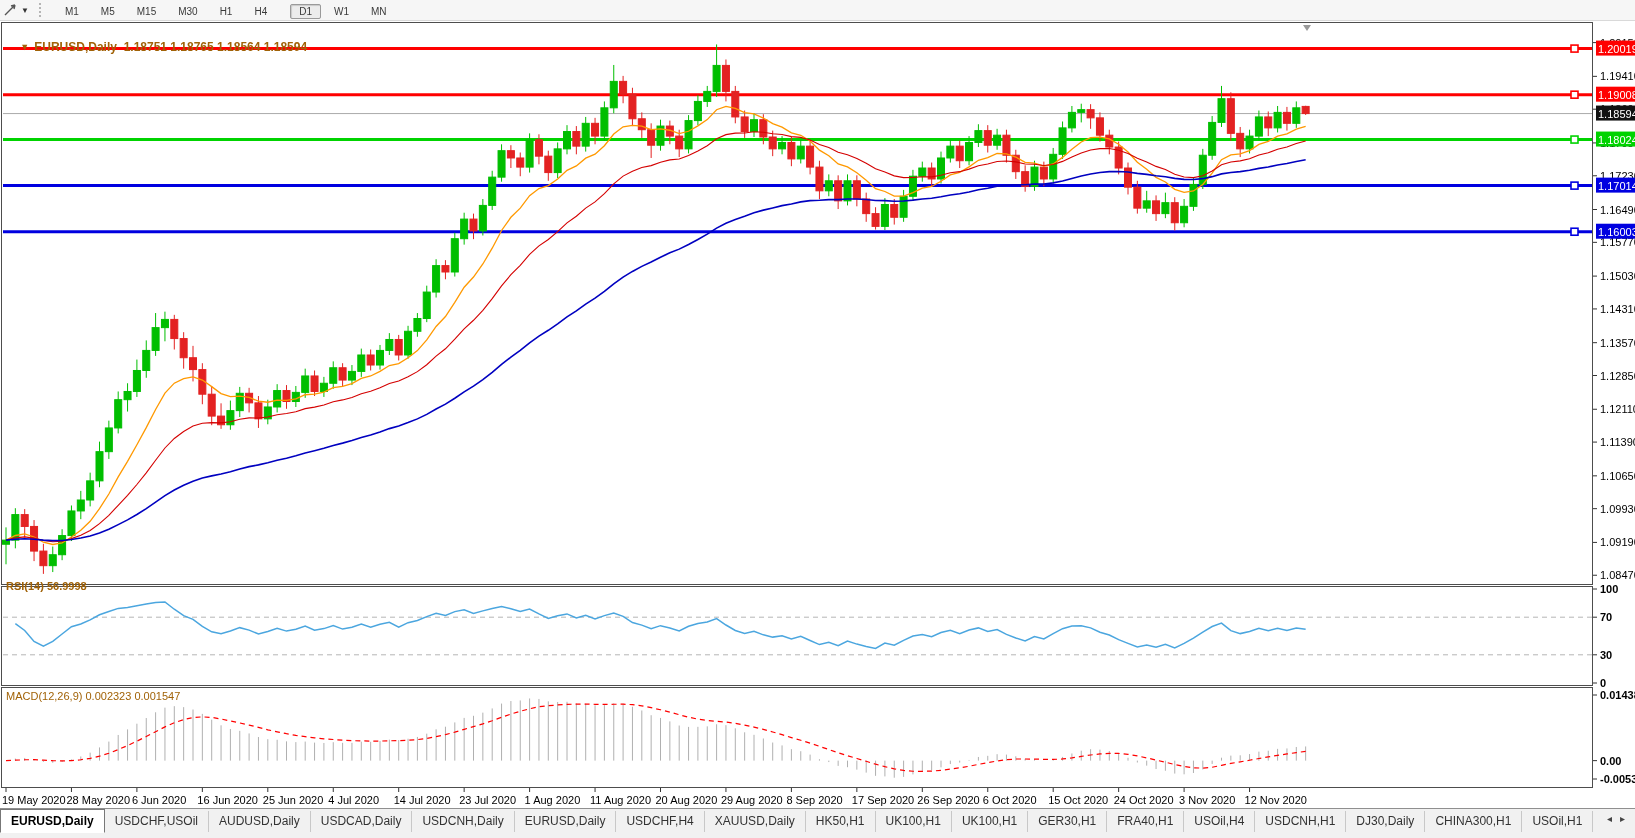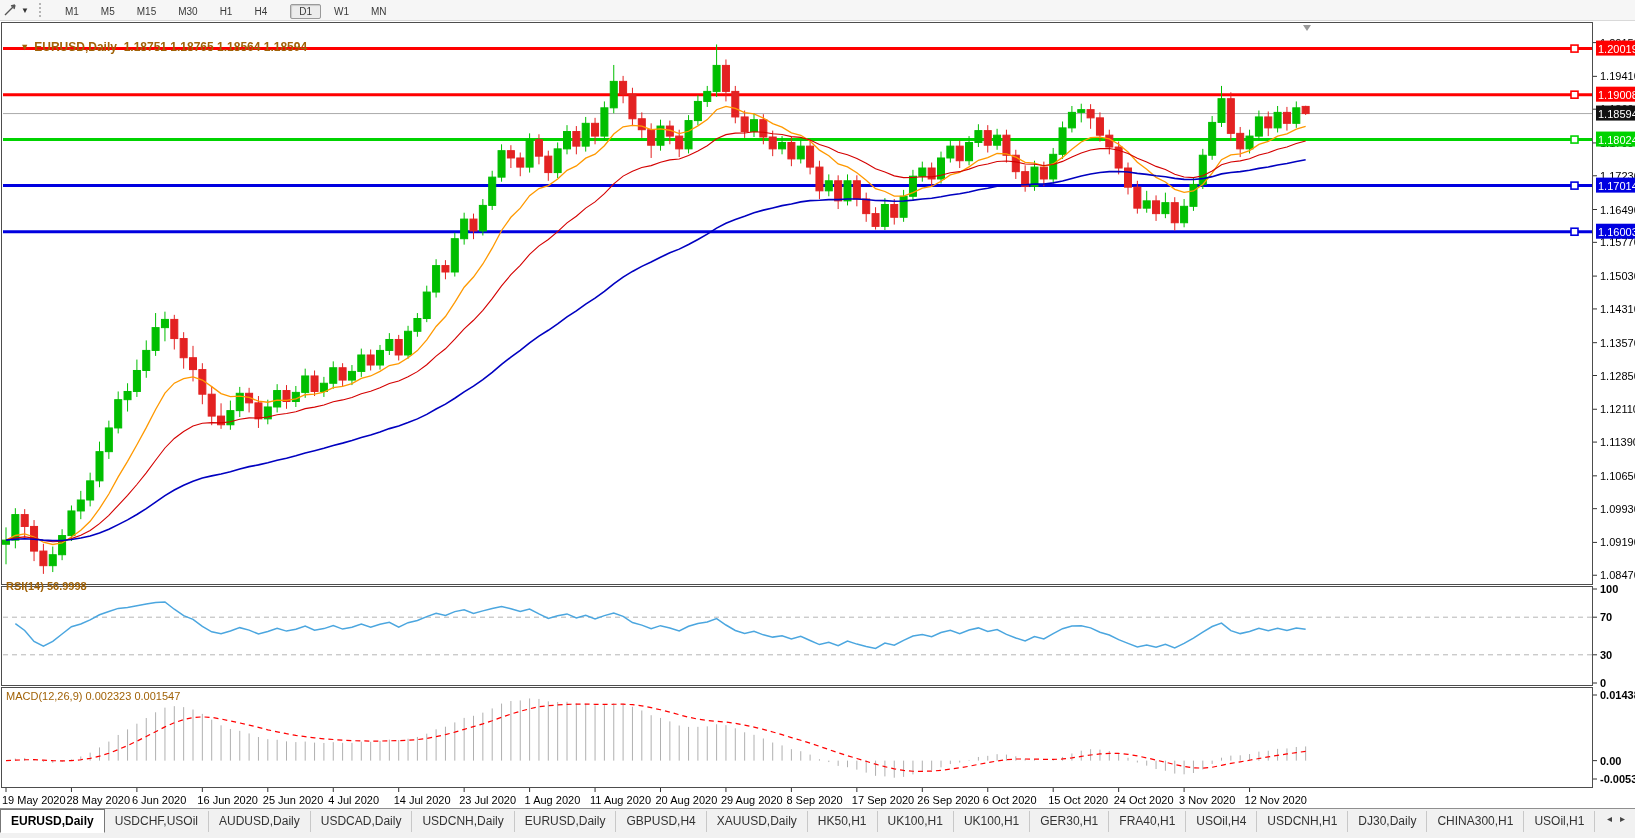--- a/index.html
+++ b/index.html
@@ -594,21 +594,21 @@
   <div class="ovl" id="rsi-label">RSI(14) 56.9998</div>
   <div class="ovl" id="macd-label">MACD(12,26,9) 0.002323 0.001547</div>
 
   <div id="tabbar">
     <span class="tab active">EURUSD,Daily</span>
       <span class="tab">USDCHF,USOil</span>
       <span class="tab">AUDUSD,Daily</span>
       <span class="tab">USDCAD,Daily</span>
       <span class="tab">USDCNH,Daily</span>
       <span class="tab">EURUSD,Daily</span>
-      <span class="tab">GBPUSD,H4</span>
+      <span class="tab">USDCHF,H4</span>
       <span class="tab">XAUUSD,Daily</span>
       <span class="tab">HK50,H1</span>
       <span class="tab">UK100,H1</span>
       <span class="tab">UK100,H1</span>
       <span class="tab">GER30,H1</span>
       <span class="tab">FRA40,H1</span>
       <span class="tab">USOil,H4</span>
       <span class="tab">USDCNH,H1</span>
       <span class="tab">DJ30,Daily</span>
       <span class="tab">CHINA300,H1</span>

